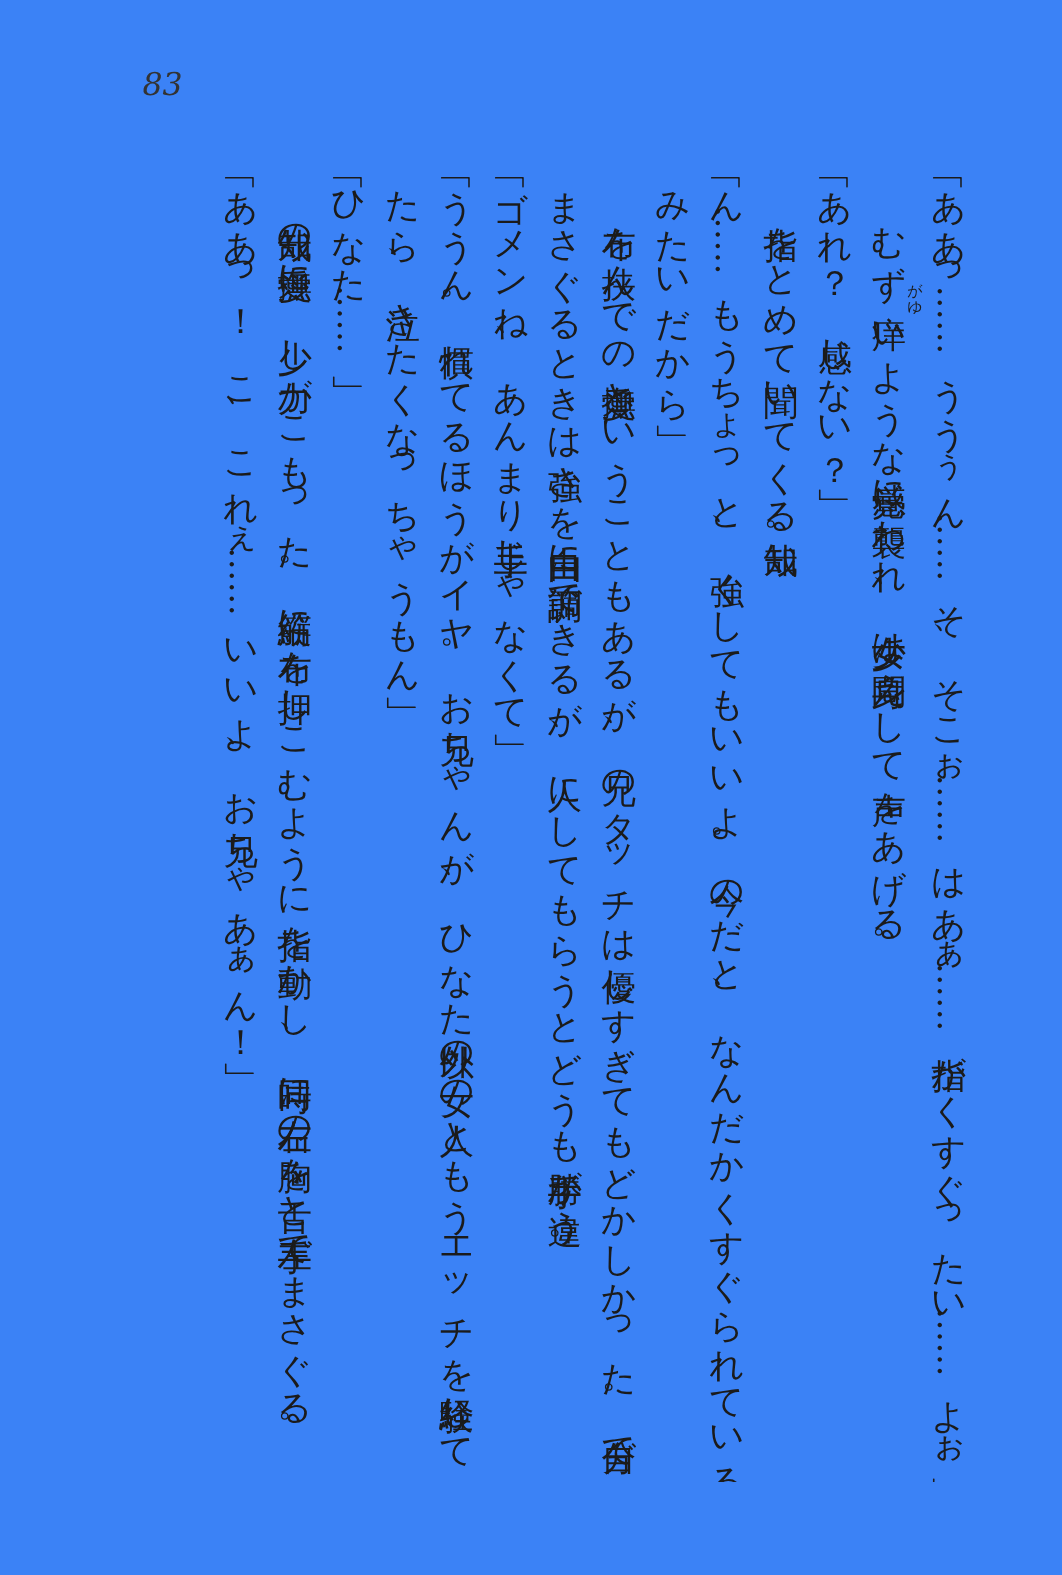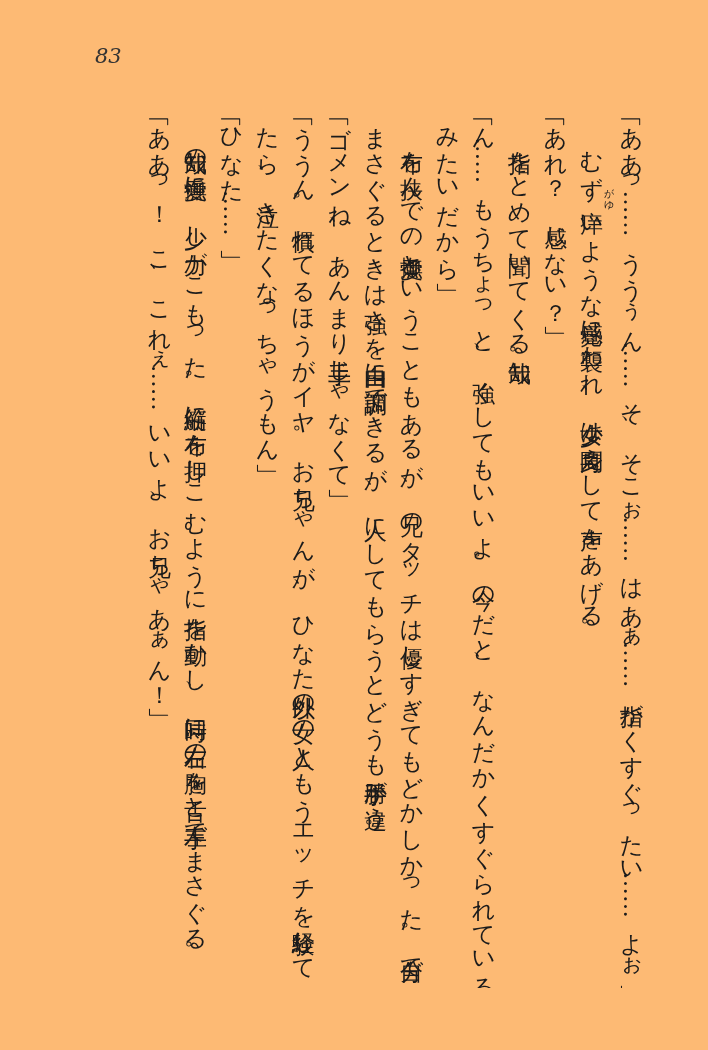--- a/index.html
+++ b/index.html
@@ -40,21 +40,21 @@
   ruby { ruby-align: center; }
   rt {
     font-size: 10px;
     letter-spacing: 0;
     color: #1b1b1b;
   }
 </style>
 </head>
 <body>
 
-<div class="page" style="background: #fdba74;">
+<div class="page" style="background: #3b82f6;">
   <div class="page-number">83</div>
   <div class="text-block" style="color: rgb(27, 27, 27);">
       <p class="para dialogue">「ああっ……ううぅん……そ、そこぉ……はあぁ……指がくすぐったい……よぉ」</p>
       <p class="para narration">むず<ruby>痒<rt>がゆ</rt></ruby>いような感覚に襲われ、少女は身悶えして声をあげる。</p>
       <p class="para dialogue">「あれ？　感じない？」</p>
       <p class="para narration">指をとめて聞いてくる知哉。</p>
       <p class="para dialogue">「ん……もうちょっと、強くしてもいいよ。今のだと、なんだかくすぐられているみたいだから」</p>
       <p class="para narration">布を挟んでの愛撫ということもあるが、兄のタッチは優しすぎてもどかしかった。自分でまさぐるときは強さを自由に調節できるが、人にしてもらうとどうも勝手が違う。</p>
       <p class="para dialogue">「ゴメンね、あんまり上手じゃなくて」</p>
       <p class="para dialogue">「ううん。慣れてるほうがイヤ。お兄ちゃんが、ひなた以外の女の人ともうエッチを経験してたら、泣きたくなっちゃうもん」</p>

